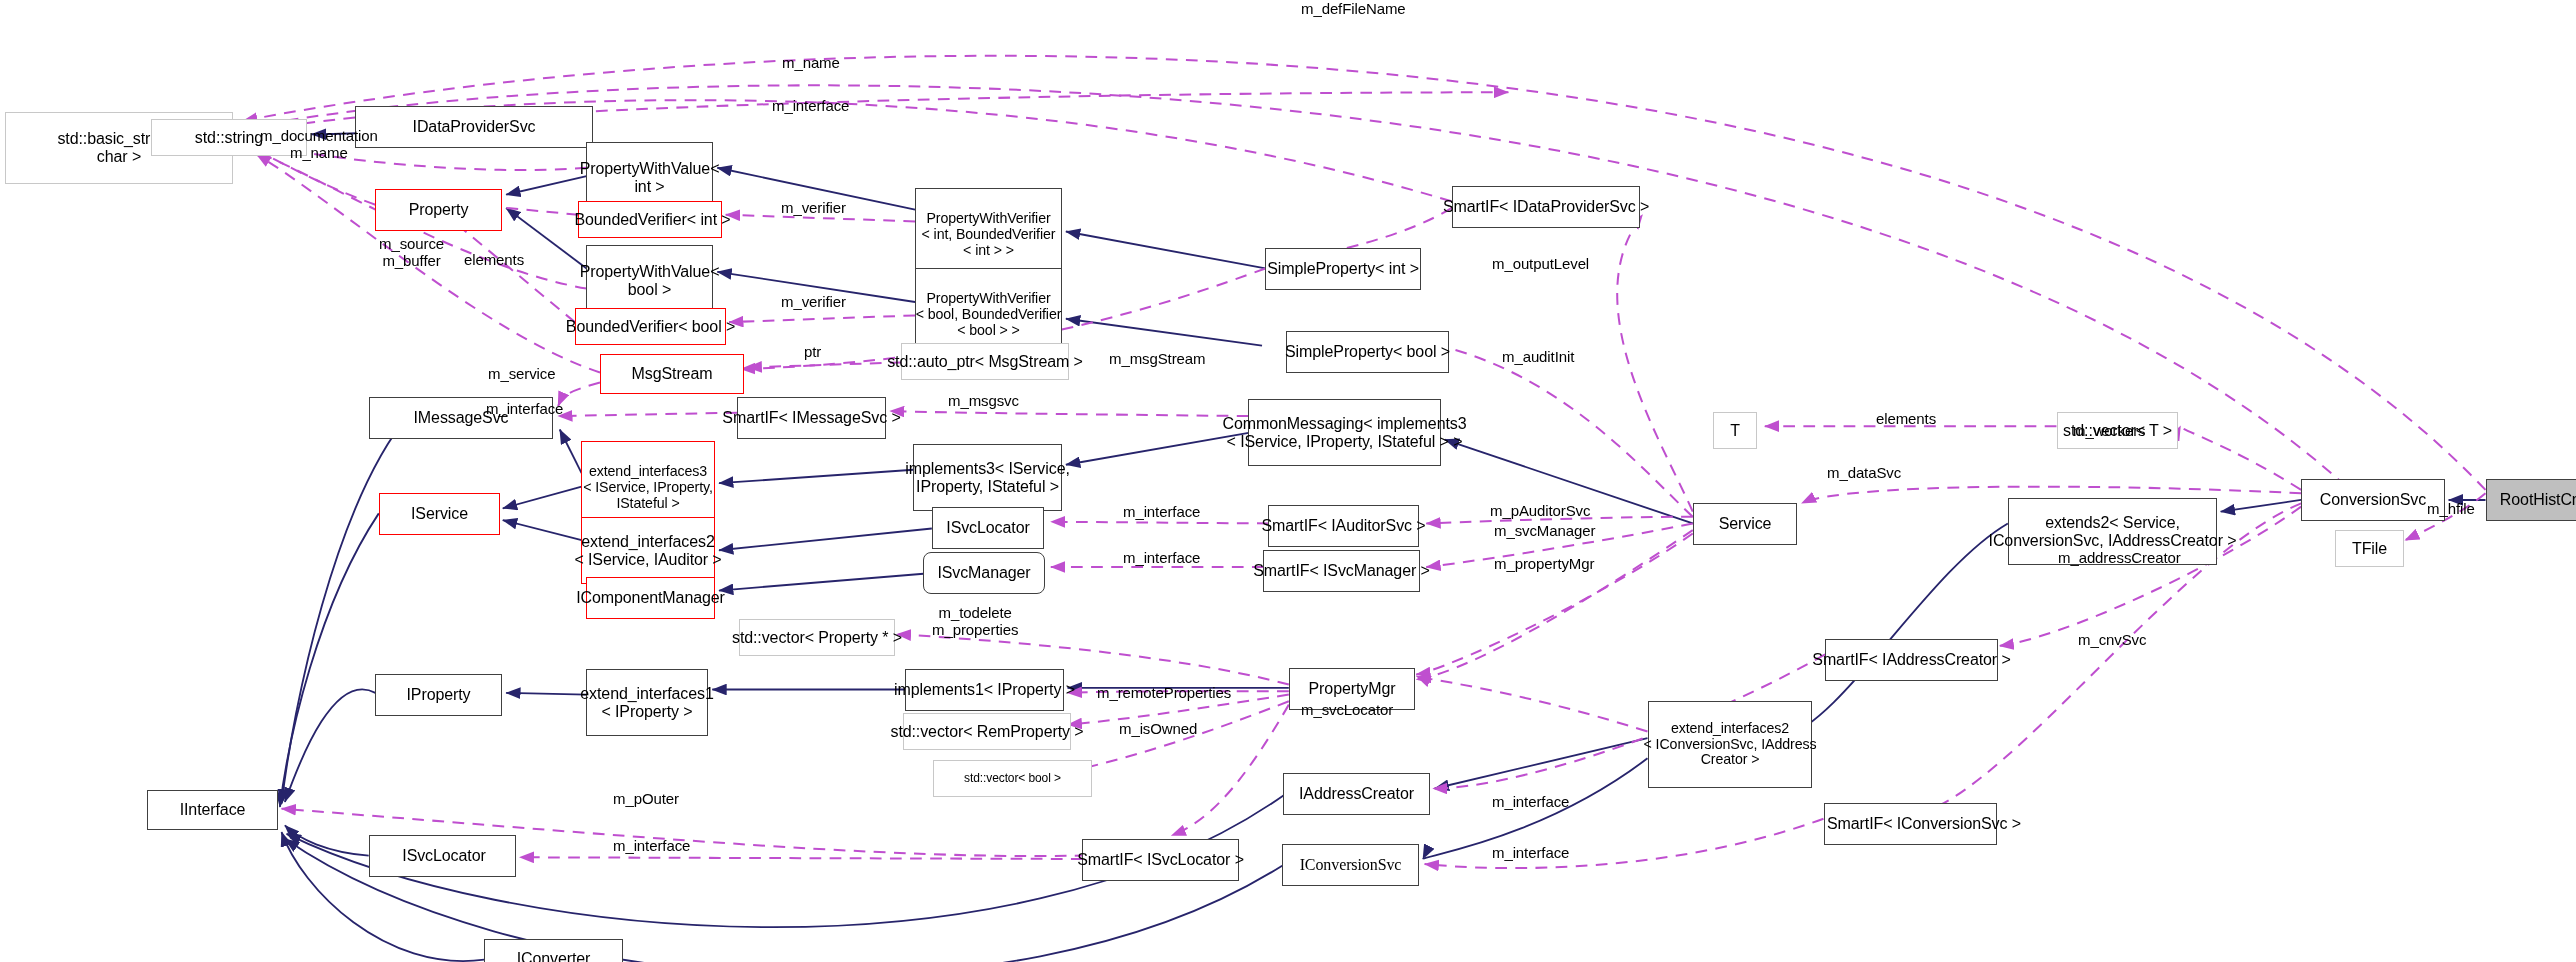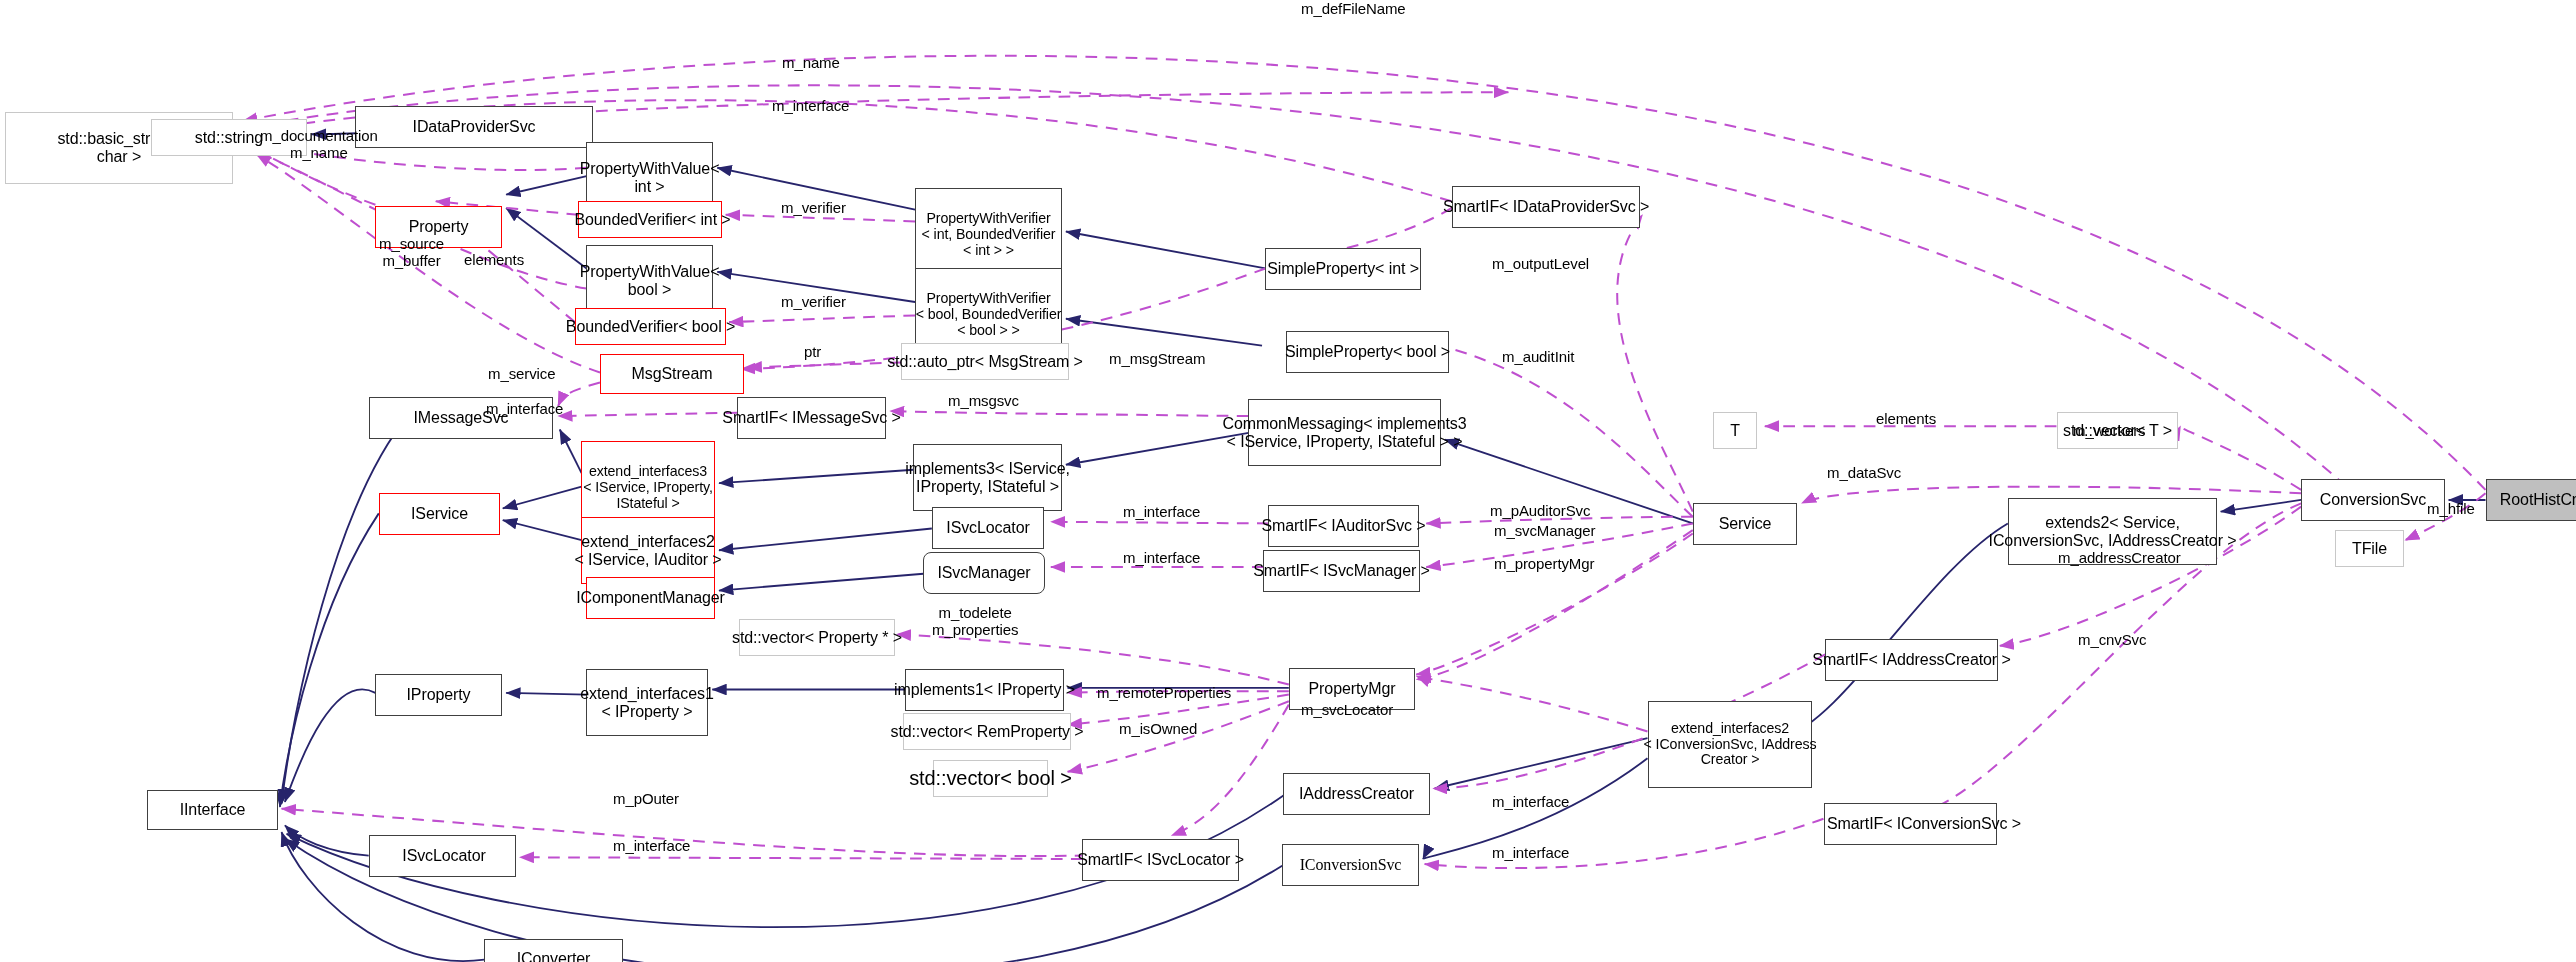--- a/index.html
+++ b/index.html
@@ -146,21 +146,21 @@
       <path d="M720,505 C 600,520 400,500 168,482"></path>
       <path d="M646,512 L310,511"></path>
       <path d="M212,75 C 400,60 700,55 900,55"></path>
     </g>
   </svg>
 
 <div class="node grey" style="left: 5px; top: 112px; width: 228px; height: 72px; font-size: 16px;">std::basic_string&lt;
 char &gt;</div>
     <div class="node grey" style="left: 151px; top: 119px; width: 156px; height: 37px; font-size: 16px;">std::string</div>
     <div class="node solid" style="left: 355px; top: 106px; width: 238px; height: 42px; font-size: 16px;">IDataProviderSvc</div>
-    <div class="node red" style="left: 375px; top: 206px; width: 127px; height: 42px; font-size: 16px;">Property</div>
+    <div class="node red" style="left: 375px; top: 189px; width: 127px; height: 42px; font-size: 16px;">Property</div>
     <div class="node solid" style="left: 586px; top: 142px; width: 127px; height: 72px; font-size: 16px;">PropertyWithValue&lt;
 int &gt;</div>
     <div class="node red" style="left: 578px; top: 201px; width: 144px; height: 37px; font-size: 16px; padding-left: 10px;">BoundedVerifier&lt; int &gt;</div>
     <div class="node solid" style="left: 586px; top: 245px; width: 127px; height: 72px; font-size: 16px;">PropertyWithValue&lt;
 bool &gt;</div>
     <div class="node red" style="left: 575px; top: 308px; width: 151px; height: 37px; font-size: 16px;">BoundedVerifier&lt; bool &gt;</div>
     <div class="node red" style="left: 600px; top: 354px; width: 144px; height: 40px; font-size: 16px;">MsgStream</div>
     <div class="node solid" style="left: 915px; top: 188px; width: 147px; height: 94px; font-size: 14.2px;">PropertyWithVerifier
 &lt; int, BoundedVerifier
 &lt; int &gt; &gt;</div>
@@ -186,21 +186,21 @@
     <div class="node grey" style="left: 739px; top: 619px; width: 156px; height: 37px; font-size: 16px;">std::vector&lt; Property * &gt;</div>
     <div class="node solid" style="left: 586px; top: 669px; width: 122px; height: 67px; font-size: 16px;">extend_interfaces1
 &lt; IProperty &gt;</div>
     <div class="node solid" style="left: 737px; top: 397px; width: 149px; height: 42px; font-size: 16px;">SmartIF&lt; IMessageSvc &gt;</div>
     <div class="node solid" style="left: 913px; top: 444px; width: 149px; height: 67px; font-size: 16px;">implements3&lt; IService,
 IProperty, IStateful &gt;</div>
     <div class="node solid" style="left: 932px; top: 507px; width: 112px; height: 42px; font-size: 16px;">ISvcLocator</div>
     <div class="node solid" style="left: 923px; top: 552px; width: 122px; height: 42px; font-size: 16px; border-radius: 8px;">ISvcManager</div>
     <div class="node solid" style="left: 905px; top: 669px; width: 159px; height: 42px; font-size: 16px;">implements1&lt; IProperty &gt;</div>
     <div class="node grey" style="left: 903px; top: 713px; width: 168px; height: 37px; font-size: 16px;">std::vector&lt; RemProperty &gt;</div>
-    <div class="node grey" style="left: 933px; top: 760px; width: 115px; height: 37px; font-size: 20px;">std::vector&lt; bool &gt;</div>
+    <div class="node grey" style="left: 933px; top: 760px; width: 159px; height: 37px; font-size: 12px;">std::vector&lt; bool &gt;</div>
     <div class="node solid" style="left: 1082px; top: 839px; width: 157px; height: 42px; font-size: 16px;">SmartIF&lt; ISvcLocator &gt;</div>
     <div class="node solid" style="left: 1282px; top: 844px; width: 137px; height: 42px; font-size: 16px; font-family: Liberation Serif, serif;">IConversionSvc</div>
     <div class="node solid" style="left: 1283px; top: 773px; width: 147px; height: 42px; font-size: 16px;">IAddressCreator</div>
     <div class="node solid" style="left: 1289px; top: 668px; width: 126px; height: 42px; font-size: 16px;">PropertyMgr</div>
     <div class="node solid" style="left: 1248px; top: 399px; width: 193px; height: 67px; font-size: 16px;">CommonMessaging&lt; implements3
 &lt; IService, IProperty, IStateful &gt; &gt;</div>
     <div class="node solid" style="left: 1268px; top: 505px; width: 151px; height: 42px; font-size: 16px;">SmartIF&lt; IAuditorSvc &gt;</div>
     <div class="node solid" style="left: 1263px; top: 550px; width: 157px; height: 42px; font-size: 16px;">SmartIF&lt; ISvcManager &gt;</div>
     <div class="node solid" style="left: 1693px; top: 503px; width: 104px; height: 42px; font-size: 16px;">Service</div>
     <div class="node grey" style="left: 1713px; top: 412px; width: 44px; height: 37px; font-size: 16px;">T</div>

